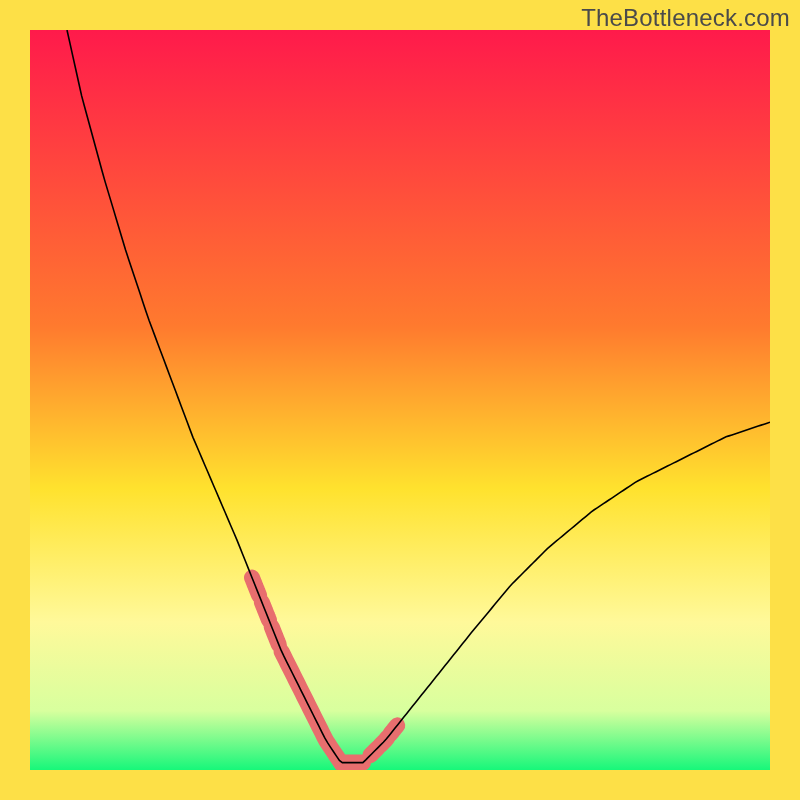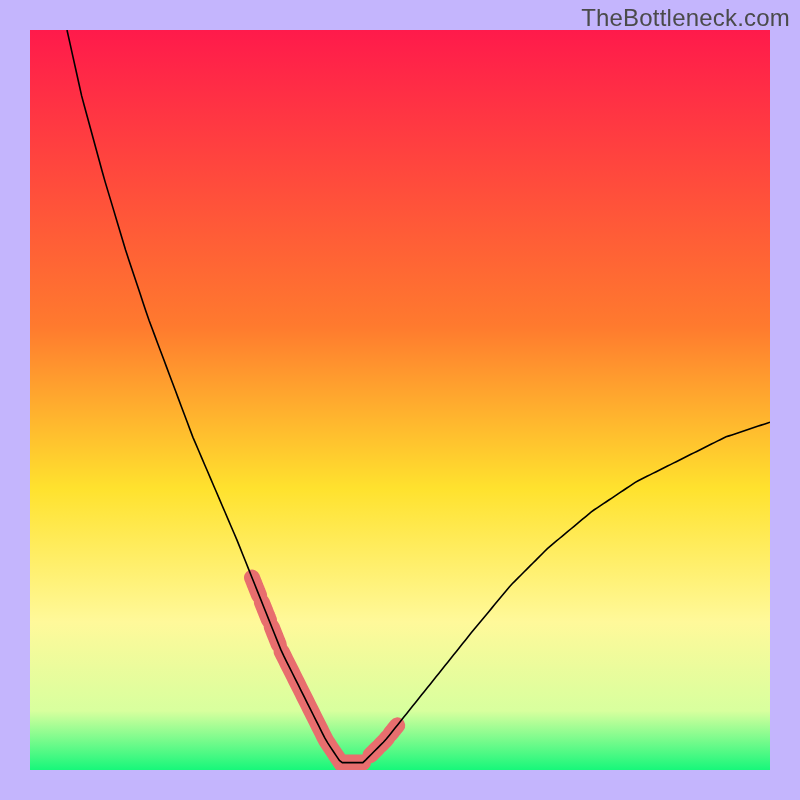--- a/index.html
+++ b/index.html
@@ -8,21 +8,21 @@
     width: 800px;
     height: 800px;
     background: #000;
     font-family: Arial, Helvetica, sans-serif;
     overflow: hidden;
   }
   .frame {
     position: relative;
     width: 800px;
     height: 800px;
-    background: #c4b5fd;
+    background: #fde047;
   }
   .watermark {
     position: absolute;
     top: 4px;
     right: 10px;
     color: #4a4a4a;
     font-size: 24px;
     font-weight: 400;
     letter-spacing: 0.2px;
     z-index: 5;

